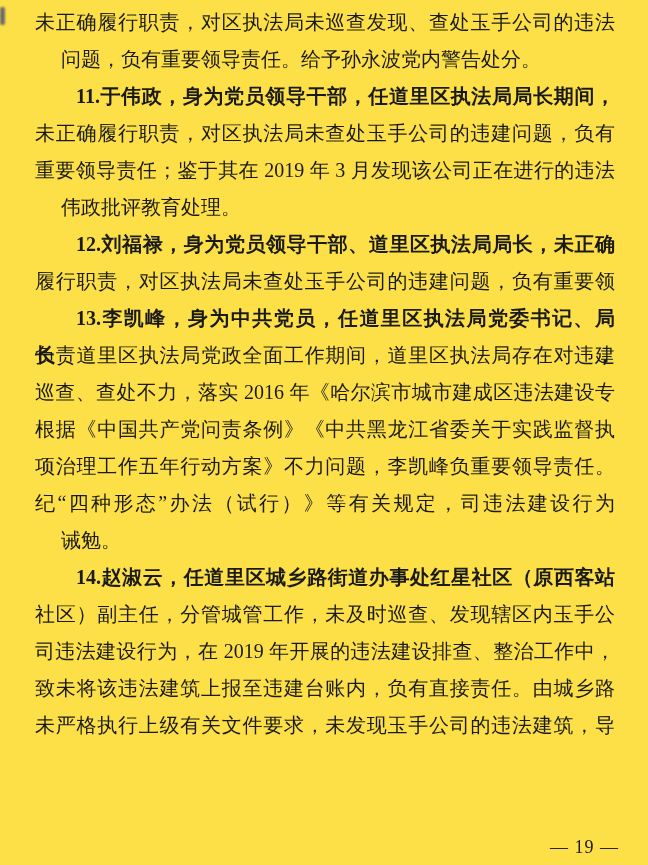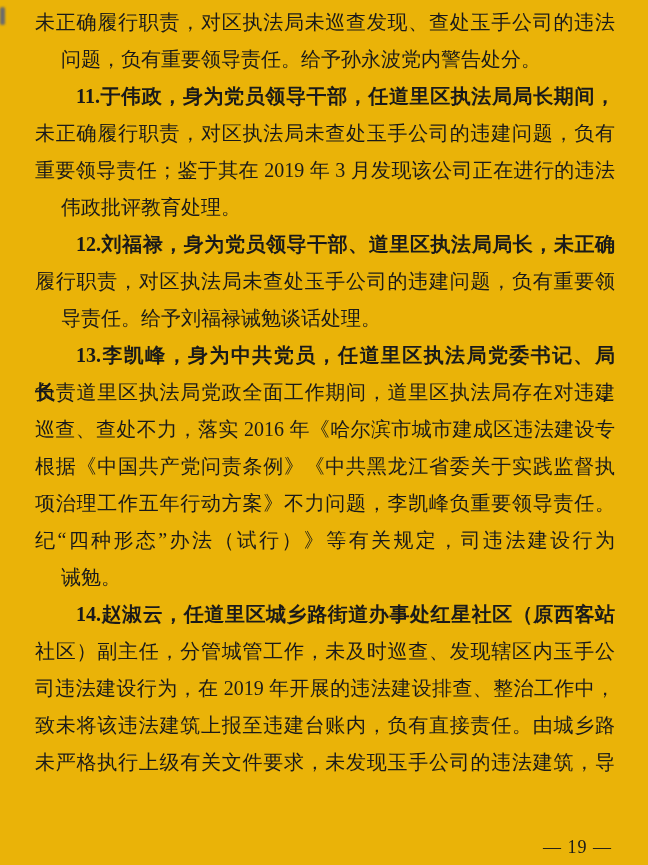--- a/index.html
+++ b/index.html
@@ -4,21 +4,21 @@
 <style>
   html, body {
     margin: 0;
     padding: 0;
     background: #ffffff;
   }
   .page {
     position: relative;
     width: 648px;
     height: 865px;
-    background: #eab308;
+    background: #fde047;
     overflow: hidden;
     font-family: "Liberation Serif", "DejaVu Serif", serif;
     color: #1a1a1a;
   }
   .content {
     position: absolute;
     left: 35px;
     top: 4px;
     width: 580px;
   }
@@ -36,21 +36,21 @@
     text-align-last: auto;
     margin-left: 26px;
   }
   .line.indent {
     text-indent: 41px;
     font-weight: bold;
   }
   .footer {
     position: absolute;
     top: 836px;
-    right: 36px;
+    right: 29px;
     font-size: 18px;
     line-height: 22px;
     color: #1a1a1a;
     letter-spacing: 1px;
     margin-left: 12px;
   }
   .scan-smudge {
     position: absolute;
     left: 0;
     top: 7px;
@@ -72,21 +72,20 @@
     <div class="line">未正确履行职责，对区执法局未巡查发现、查处玉手公司的违法</div>
     <div class="line last">问题，负有重要领导责任。给予孙永波党内警告处分。</div>
 
     <div class="line indent">11.于伟政，身为党员领导干部，任道里区执法局局长期间，</div>
     <div class="line">未正确履行职责，对区执法局未查处玉手公司的违建问题，负有</div>
     <div class="line">重要领导责任；鉴于其在 2019 年 3 月发现该公司正在进行的违法</div>
     <div class="line last">伟政批评教育处理。</div>
 
     <div class="line indent">12.刘福禄，身为党员领导干部、道里区执法局局长，未正确</div>
     <div class="line">履行职责，对区执法局未查处玉手公司的违建问题，负有重要领</div>
-    <div class="line last">导责任。给予刘福禄诫勉谈话处理。</div>
 
     <div class="line indent">13.李凯峰，身为中共党员，任道里区执法局党委书记、局长，</div>
     <div class="line">负责道里区执法局党政全面工作期间，道里区执法局存在对违建</div>
     <div class="line">巡查、查处不力，落实 2016 年《哈尔滨市城市建成区违法建设专</div>
     <div class="line">根据《中国共产党问责条例》《中共黑龙江省委关于实践监督执</div>
     <div class="line">项治理工作五年行动方案》不力问题，李凯峰负重要领导责任。</div>
     <div class="line">纪“四种形态”办法（试行）》等有关规定，司违法建设行为</div>
     <div class="line last">诫勉。</div>
 
     <div class="line indent">14.赵淑云，任道里区城乡路街道办事处红星社区（原西客站</div>

